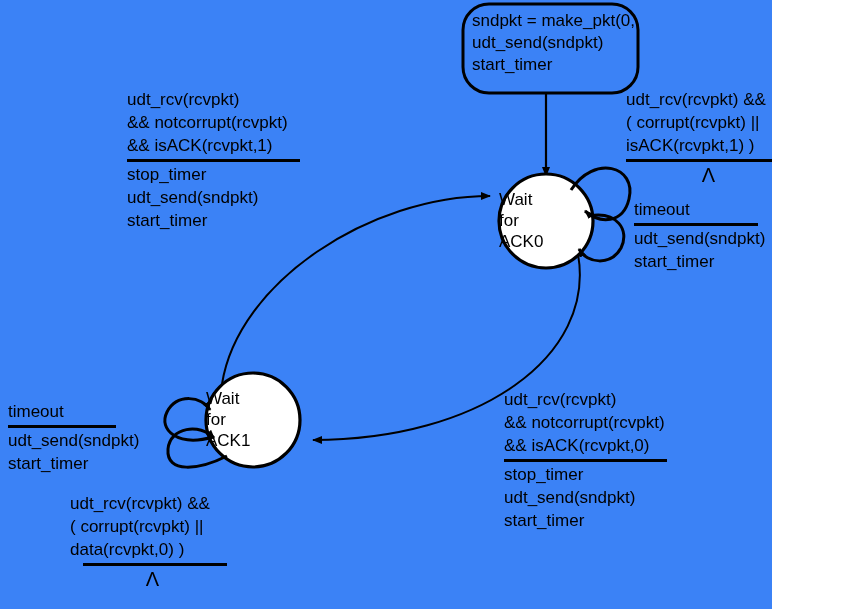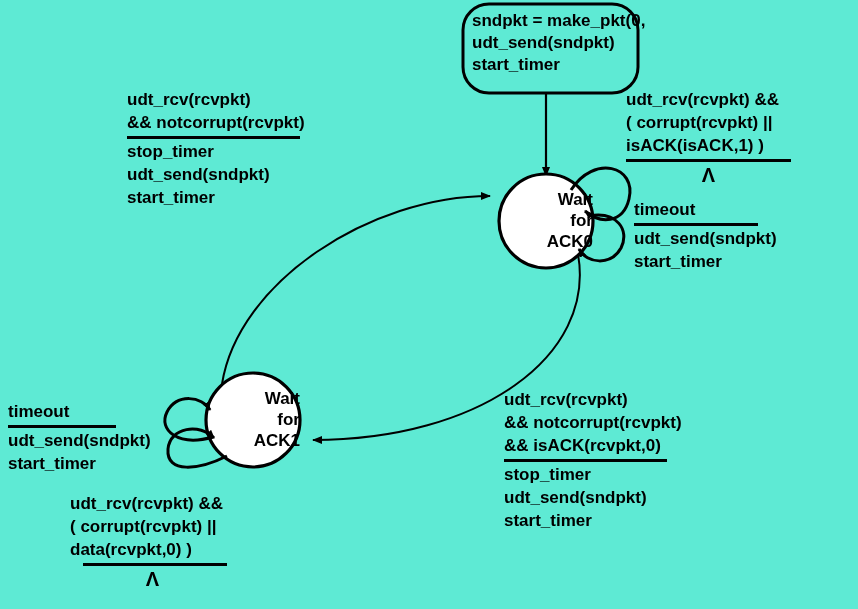--- a/index.html
+++ b/index.html
@@ -5,25 +5,24 @@
   html, body {
     margin: 0;
     padding: 0;
     background: #ffffff;
   }
   body {
     font-family: "Liberation Sans", sans-serif;
   }
   #canvas {
     position: relative;
-    width: 858px;
+    width: 772px;
     height: 609px;
-    background: #5eead4;
+    background: #3b82f6;
     overflow: hidden;
-    font-weight: bold;
   }
   #wires {
     position: absolute;
     left: 0;
     top: 0;
     width: 858px;
     height: 609px;
   }
   .label-block {
     position: absolute;
@@ -41,21 +40,21 @@
     height: 0;
     margin: 2px 0 1px 0;
   }
   .lambda {
     text-align: center;
     font-size: 20px;
     line-height: 24px;
   }
   .state-label {
     position: absolute;
-    text-align: right;
+    text-align: left;
     color: #000000;
     font-size: 17px;
     line-height: 21px;
     white-space: nowrap;
   }
   .initbox-text {
     position: absolute;
     color: #000000;
     font-size: 17px;
     line-height: 22px;
@@ -113,34 +112,35 @@
   <div class="state-label" style="left:206px; top:388px; width:94px;">
     <div>Wait</div>
     <div>for</div>
     <div>ACK1</div>
   </div>
 
   <div class="label-block" style="left:127px; top:88px;">
     <div class="cond">
       <div>udt_rcv(rcvpkt)</div>
       <div>&amp;&amp; notcorrupt(rcvpkt)</div>
+      <div>&amp;&amp; isACK(rcvpkt,1)</div>
     </div>
     <div class="rule" style="width:173px;"></div>
     <div class="act">
       <div>stop_timer</div>
       <div>udt_send(sndpkt)</div>
       <div>start_timer</div>
     </div>
   </div>
 
   <div class="label-block" style="left:626px; top:88px;">
     <div class="cond">
       <div>udt_rcv(rcvpkt) &amp;&amp;</div>
       <div>( corrupt(rcvpkt) ||</div>
-      <div>isACK(isACK,1) )</div>
+      <div>isACK(rcvpkt,1) )</div>
     </div>
     <div class="rule" style="width:165px;"></div>
     <div class="act lambda" style="width:165px;">
       <div>Λ</div>
     </div>
   </div>
 
   <div class="label-block" style="left:634px; top:198px;">
     <div class="cond">
       <div>timeout</div>

